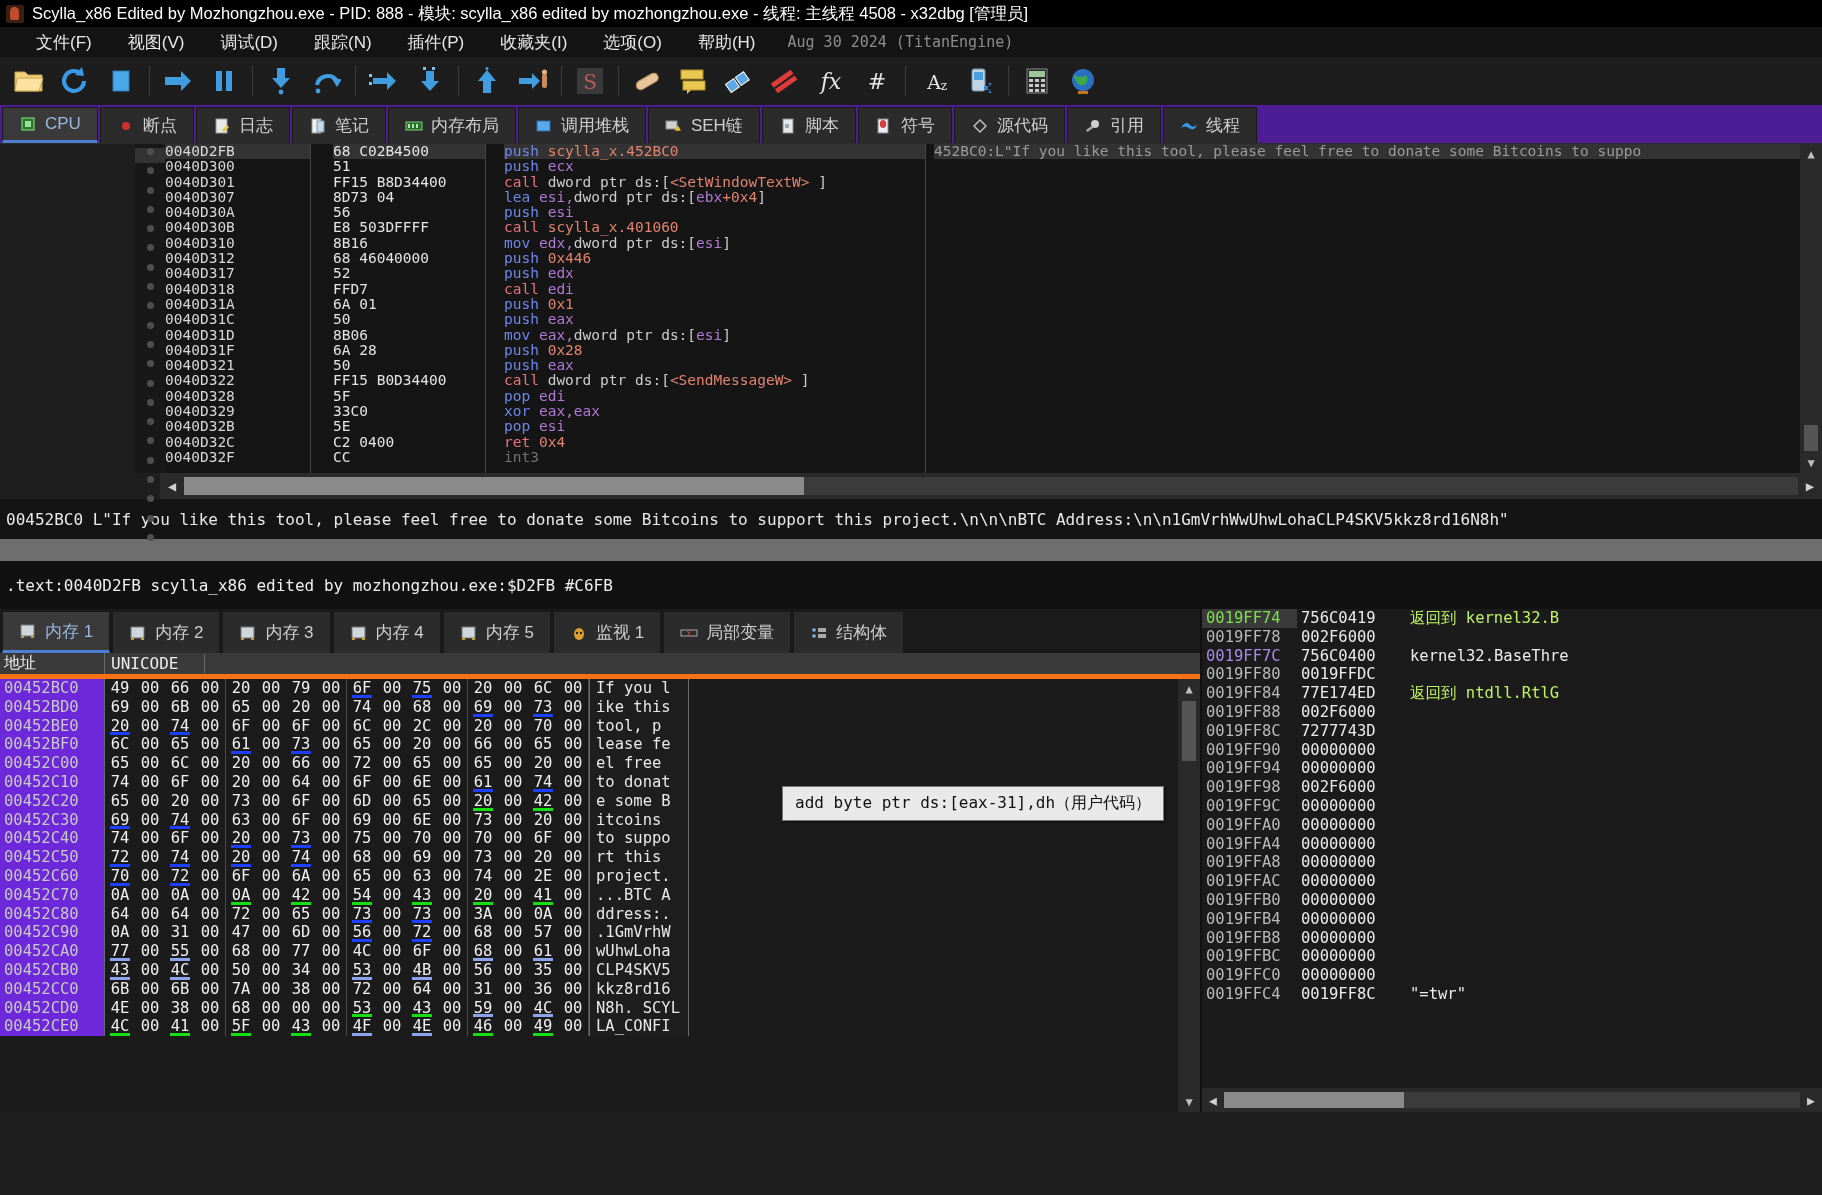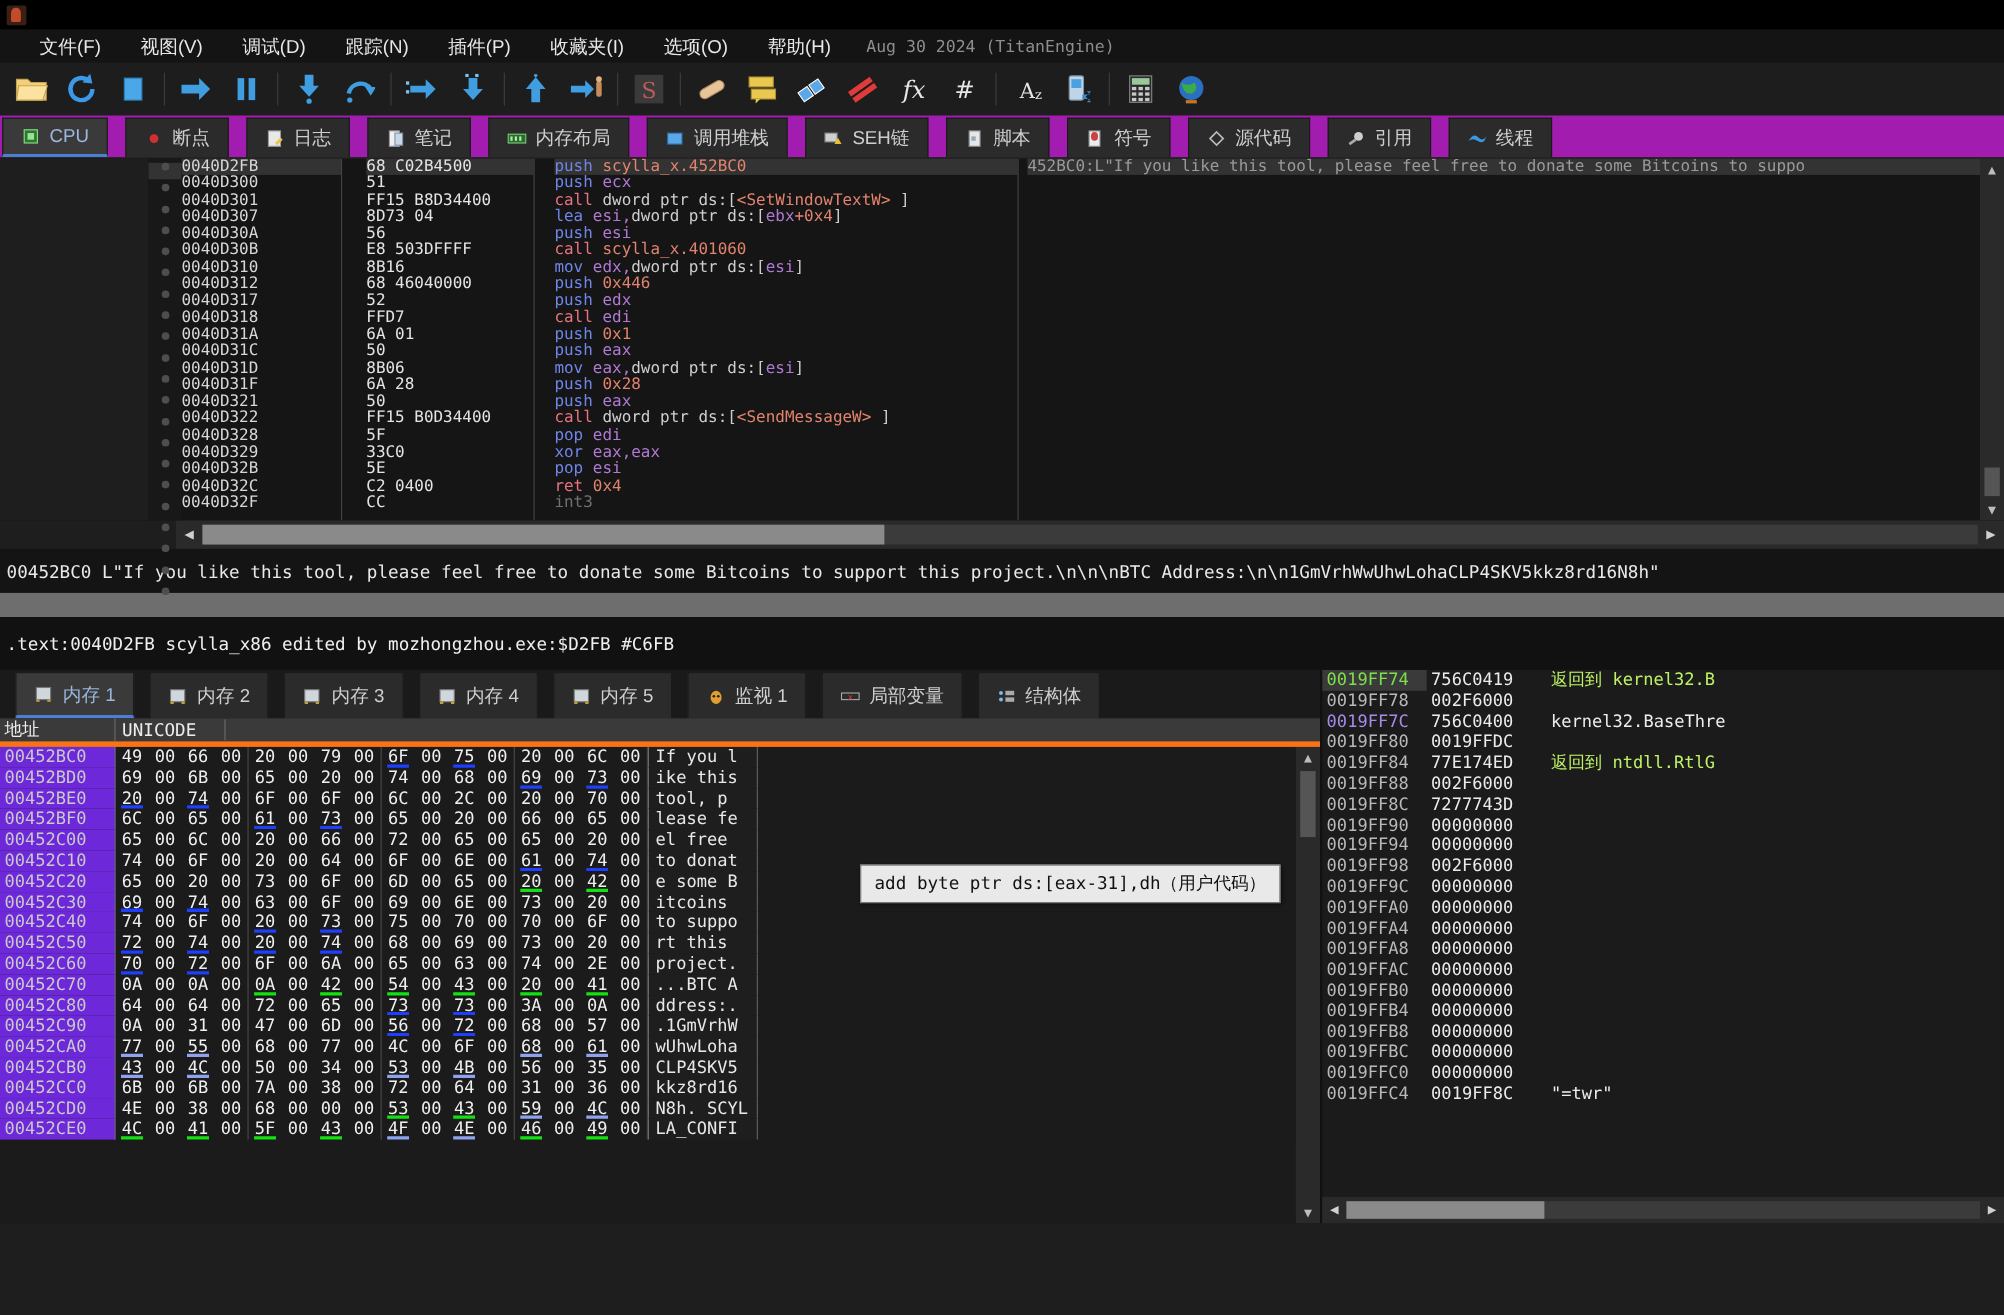--- a/index.html
+++ b/index.html
@@ -31,21 +31,21 @@
   #menubar .mi{ color:#e8e8e8; padding:3px 18px; white-space:nowrap; }
   #menubar .build{ color:#8d8d8d; font-family:"DejaVu Sans Mono",monospace; font-size:15px; margin-left:14px;}
   
   #toolbar{
     height:48px; background:#1d1d1d; display:flex; align-items:center;
     padding-left:6px;
   }
   .tb{ width:46px;height:44px;display:flex;align-items:center;justify-content:center; }
   .tsep{ width:1px;height:30px;background:#3d3d3d;margin:0 5px; }
   
-  #tabbar{ height:38px;background:#a21caf;display:flex;align-items:flex-end;gap:16px;padding-left:2px; }
+  #tabbar{ height:38px;background:#4c1d95;display:flex;align-items:flex-end;gap:2px;padding-left:2px; }
   .tab{
     height:36px;background:#2b2b2b;display:flex;align-items:center;gap:8px;
     padding:0 16px; color:#cfcfcf; font-family:"Liberation Sans",sans-serif; font-size:17px;
     border:1px solid #1a1a1a; border-bottom:none;white-space:nowrap;
   }
   .tab .tlabel{font-size:17px;}
   .tab.active{ background:#3a3a3a; color:#9bb7e0; border-bottom:3px solid #4a7fd4; }
   .tab .ic{width:18px;height:16px;flex:0 0 18px;}
   
   #disasm{
@@ -85,21 +85,21 @@
   
   #infobar{height:40px;background:#141414;color:#e9e9e9;font-size:16px;
      display:flex;align-items:center;padding-left:6px;white-space:nowrap;overflow:hidden;}
   #sep1{height:22px;background:#6e6e6e;}
   #statusbar{height:48px;background:#111;color:#f0f0f0;font-size:16px;
      display:flex;align-items:center;padding-left:6px;}
   
   #bottom{display:flex;height:503px;}
   #dumpPane{width:1200px;display:flex;flex-direction:column;background:#1b1b1b;}
   #stackPane{flex:1;display:flex;flex-direction:column;background:#1b1b1b;border-left:2px solid #111;}
-  #dumptabs{height:44px;background:#1a1a1a;display:flex;align-items:flex-end;gap:14px;padding-left:14px;}
+  #dumptabs{height:44px;background:#1a1a1a;display:flex;align-items:flex-end;gap:2px;padding-left:2px;}
   #dumptabs .tab{height:42px;font-size:17px;}
   #dumptabs .tab.active{border-bottom:3px solid #4a7fd4;}
   
   #dumpwrap{flex:1;display:flex;overflow:hidden;}
   #dumptable{flex:1;display:flex;flex-direction:column;overflow:hidden;}
   .dhead{height:26px;background:#3a3a3a;display:flex;align-items:center;color:#ededed;font-size:16px;
          border-bottom:5px solid #f97316;}
   .dhead .h-addr{width:105px;padding-left:4px;border-right:1px solid #6a6a6a;}
   .dhead .h-hex{width:485px;padding-left:6px;border-right:1px solid #6a6a6a;}
   .dhead .h-uni{width:100px;padding-left:6px;border-right:1px solid #6a6a6a;}
@@ -134,20 +134,21 @@
   #stackhscroll .arr{width:22px;text-align:center;color:#d0d0d0;font-size:13px;}
   #sthumb{height:16px;background:#8a8a8a;width:180px;}
   #sttrack{flex:1;height:16px;background:#3b3b3b;}
   .spacer{flex:1;}
 </style>
 </head>
 <body>
 
 <div id="titlebar">
   <span class="app-ico"></span>
+  <span>Scylla_x86 Edited by Mozhongzhou.exe - PID: 888 - 模块: scylla_x86 edited by mozhongzhou.exe - 线程: 主线程 4508 - x32dbg [管理员]</span>
 </div>
 
 <div id="menubar">
   <span class="mi">文件(F)</span>
   <span class="mi">视图(V)</span>
   <span class="mi">调试(D)</span>
   <span class="mi">跟踪(N)</span>
   <span class="mi">插件(P)</span>
   <span class="mi">收藏夹(I)</span>
   <span class="mi">选项(O)</span>

